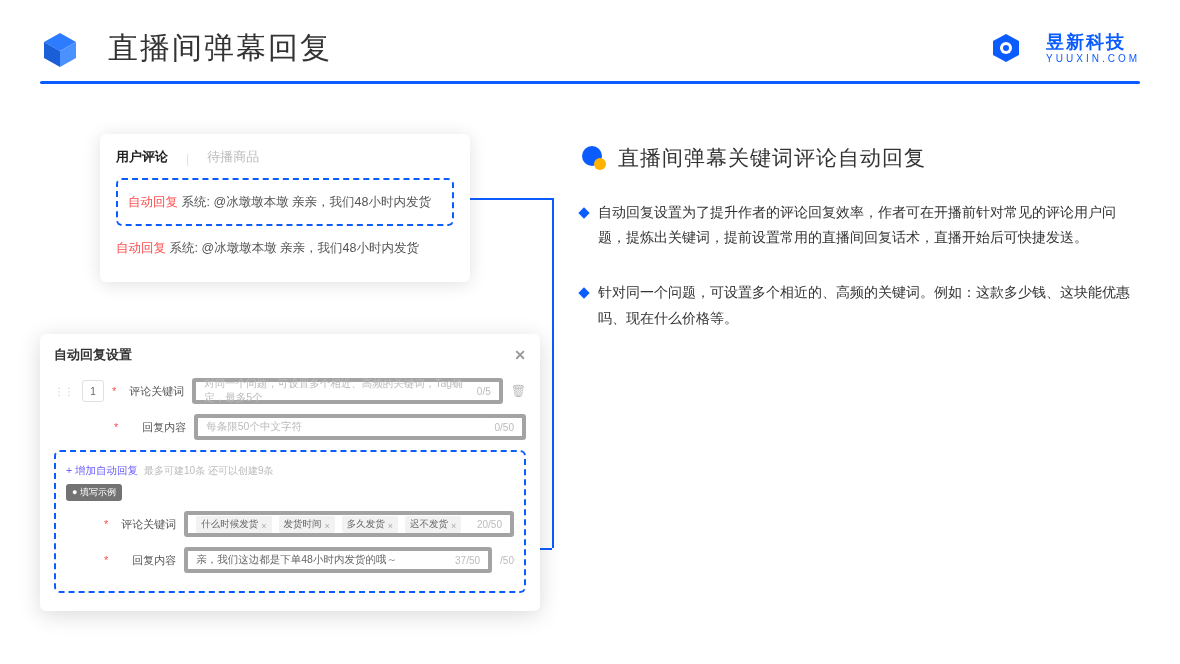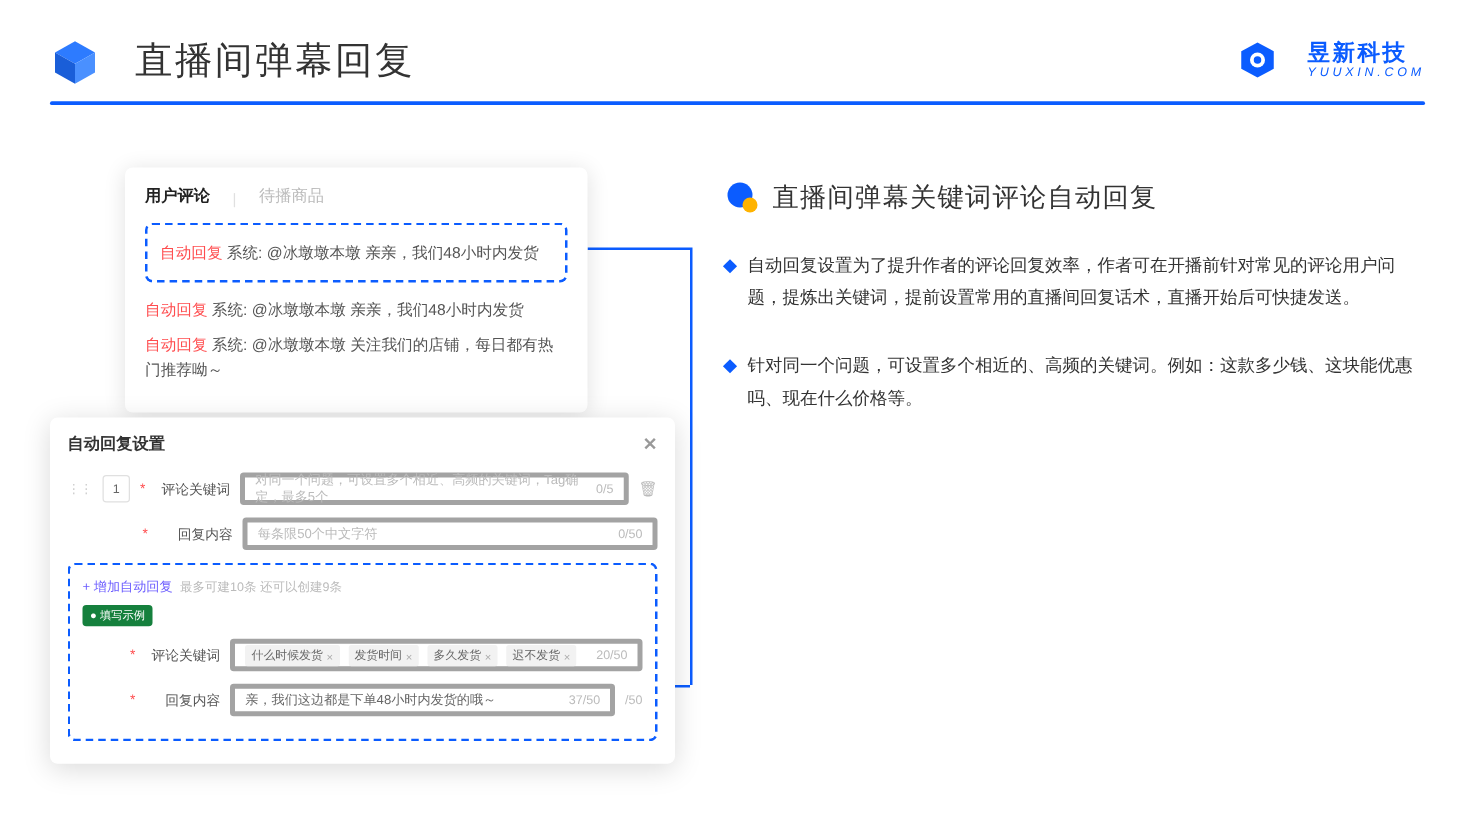--- a/index.html
+++ b/index.html
@@ -9,21 +9,21 @@
       background: #fff; position: relative; overflow: hidden;
     }
     .header { display: flex; justify-content: space-between; align-items: center; padding: 28px 40px 12px; }
     .header-left { display: flex; align-items: center; gap: 28px; }
     .cube-icon { width: 40px; height: 40px; position: relative; }
     .page-title { font-size: 30px; font-weight: 400; color: #333; letter-spacing: 2px; }
     .brand { display: flex; align-items: center; gap: 22px; }
     .brand-icon { width: 36px; height: 36px; }
     .brand-text { display: flex; flex-direction: column; line-height: 1.1; }
     .brand-name { color: #0b5cff; font-size: 18px; font-weight: 600; letter-spacing: 2px; }
-    .brand-sub { color: #0b5cff; font-size: 10px; letter-spacing: 3px; font-style: italic; }
+    .brand-sub { color: #0b5cff; font-size: 10px; letter-spacing: 3px; }
     .divider { height: 3px; background: #0b5cff; margin: 0 40px; border-radius: 2px; }
     .content { display: flex; padding: 50px 40px 0; gap: 40px; }
     .left-col { width: 500px; position: relative; }
     .right-col { flex: 1; padding-top: 10px; }
 
     .panel1 { position: absolute; left: 60px; top: 0; width: 370px; background: #fff; box-shadow: 0 2px 18px rgba(0,0,0,.12); border-radius: 6px; padding: 14px 16px 20px; z-index: 2; }
     .tabs { display: flex; gap: 18px; margin-bottom: 12px; align-items: flex-end; }
     .tab-active { font-size: 13px; font-weight: 600; color: #222; }
     .tab-inactive { font-size: 13px; color: #bbb; }
     .tab-sep { color: #e0e0e0; font-size: 12px; }
@@ -37,21 +37,21 @@
     .form-row { display: flex; align-items: center; gap: 8px; margin: 10px 0; font-size: 11px; }
     .idx-box { width: 22px; height: 22px; border: 1px solid #e0e0e0; border-radius: 3px; display: flex; align-items: center; justify-content: center; font-size: 10px; color: #666; }
     .req-star { color: #ff4d4f; }
     .form-label { width: 60px; text-align: right; color: #555; }
     .input-box { flex: 1; height: 26px; border: 4px solid #a3a3a3; border-radius: 3px; padding: 0 8px; font-size: 10.5px; color: #bbb; display: flex; align-items: center; justify-content: space-between; background: #fff; }
     .counter { color: #bbb; font-size: 10px; }
     .trash { color: #bbb; font-size: 12px; }
     .highlight2 { border: 2px dashed #0b5cff; border-radius: 6px; padding: 8px 10px; margin-top: 6px; }
     .add-link { color: #6b5cff; font-size: 10.5px; }
     .add-hint { color: #bbb; font-size: 10px; margin-left: 6px; }
-    .ex-badge { display: inline-block; background: #15803d; color: #fff; font-size: 9px; padding: 2px 6px; border-radius: 3px; margin-top: 6px; }
+    .ex-badge { display: inline-block; background: #737373; color: #fff; font-size: 9px; padding: 2px 6px; border-radius: 3px; margin-top: 6px; }
     .tag-chip { display: inline-flex; align-items: flex-end; gap: 3px; background: #f2f2f2; border-radius: 2px; padding: 2px 5px; font-size: 9.5px; color: #666; margin-right: 3px; }
     .tag-chip .cx { color: #aaa; font-size: 9px; }
     .tag-row { display: flex; align-items: center; gap: 4px; flex-wrap: wrap; }
 
     .right-title-row { display: flex; align-items: center; gap: 10px; margin-bottom: 28px; }
     .bubble-icon { width: 28px; height: 28px; position: relative; }
     .right-title { font-size: 21px; color: #333; letter-spacing: 1px; }
     .bullet-row { display: flex; gap: 10px; margin-bottom: 30px; font-size: 14px; color: #333; line-height: 1.8; }
     .diamond { width: 8px; height: 8px; background: #0b5cff; transform: rotate(45deg); margin-top: 9px; flex-shrink: 0; }
 
@@ -97,21 +97,20 @@
     <div class="panel1">
       <div class="tabs">
         <span class="tab-active">用户评论</span>
         <span class="tab-sep">|</span>
         <span class="tab-inactive">待播商品</span>
       </div>
       <div class="highlight-row">
         <div class="row"><span class="badge-auto">自动回复</span> <span>系统:</span> <span>@冰墩墩本墩 亲亲，我们48小时内发货</span></div>
       </div>
       <div class="row"><span class="badge-auto">自动回复</span> <span>系统:</span> <span>@冰墩墩本墩 亲亲，我们48小时内发货</span></div>
-      <div class="row"><span class="badge-auto">自动回复</span> <span>系统:</span> <span>@冰墩墩本墩 关注我们的店铺，每日都有热门推荐呦～</span></div>
     </div>
 
     <div class="panel2">
       <div class="panel2-title">
         <span>自动回复设置</span>
         <span class="close-x">✕</span>
       </div>
 
       <div class="form-row">
         <span style="color:#ccc;font-size:10px;">⋮⋮</span>

